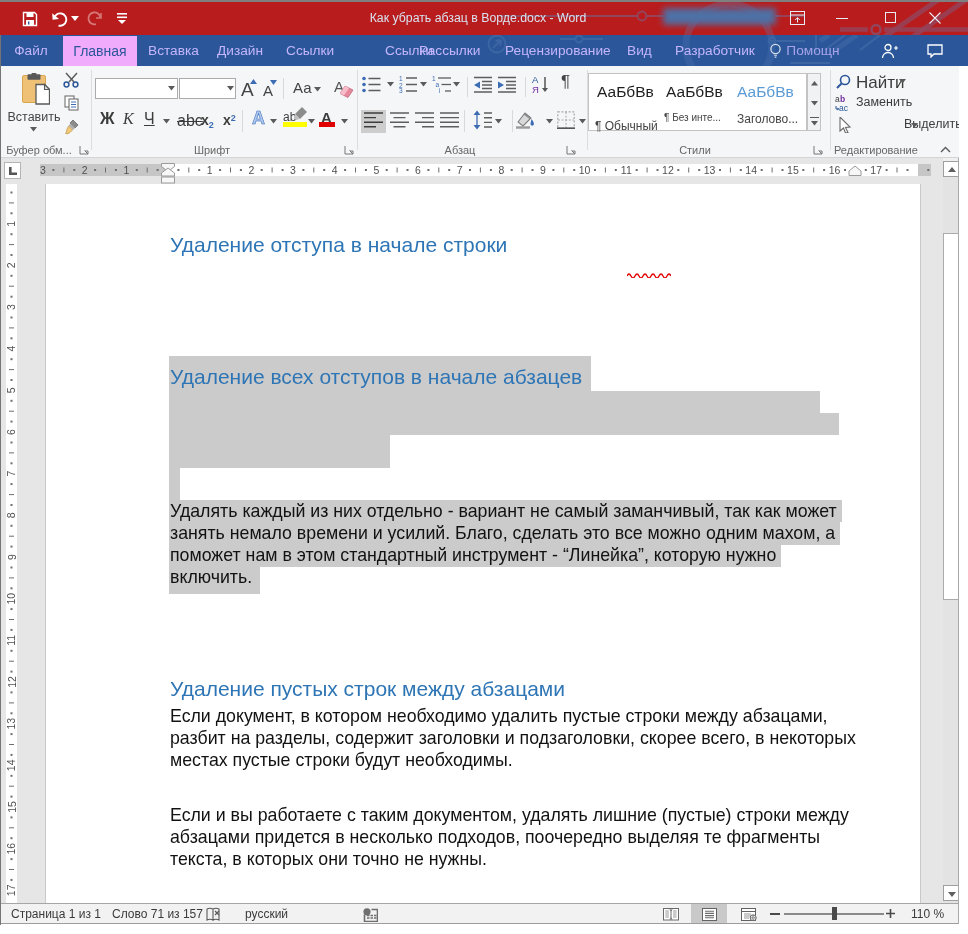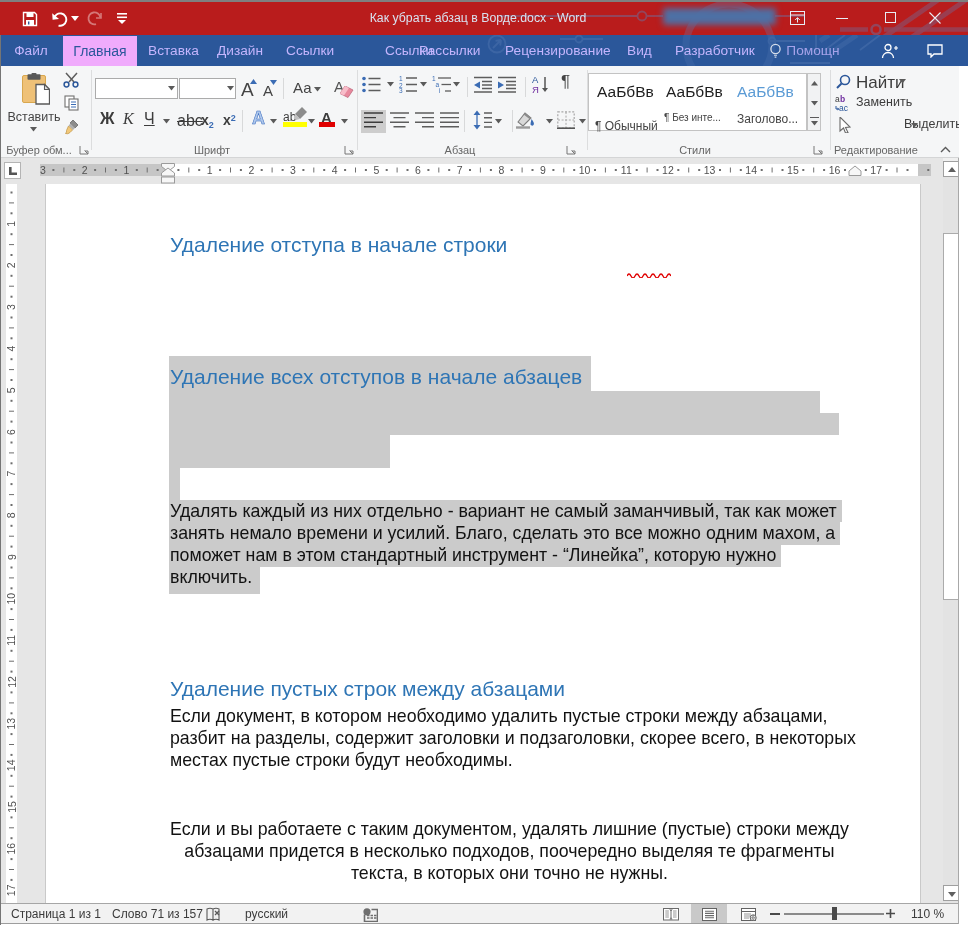--- a/index.html
+++ b/index.html
@@ -577,21 +577,21 @@
     </svg>
     <div class="htxt" style="left:170px; top:179.4px;">Удаление всех отступов в начале абзацев</div>
     <div class="btxt" style="left:170px; top:315.8px;">Удалять каждый из них отдельно - вариант не самый заманчивый, так как может
 занять немало времени и усилий. Благо, сделать это все можно одним махом, а
 поможет нам в этом стандартный инструмент - “Линейка”, которую нужно
 включить.</div>
     <div class="htxt" style="left:170px; top:491px;">Удаление пустых строк между абзацами</div>
     <div class="btxt" style="left:170px; top:520.5px;">Если документ, в котором необходимо удалить пустые строки между абзацами,
 разбит на разделы, содержит заголовки и подзаголовки, скорее всего, в некоторых
 местах пустые строки будут необходимы.</div>
-    <div class="btxt" style="left:170px; top:634px;text-align:center;">Если и вы работаете с таким документом, удалять лишние (пустые) строки между
+    <div class="btxt" style="left:170px; top:620px;">Если и вы работаете с таким документом, удалять лишние (пустые) строки между
 абзацами придется в несколько подходов, поочередно выделяя те фрагменты
 текста, в которых они точно не нужны.</div>
   </div>
   <div class="abs" style="left:943px;top:158px;width:16px;height:3px;background:#f0f0f0;"></div>
   <div class="abs" style="left:943px;top:161px;width:16px;height:742px;background:#e3e3e3;">
     <div class="abs" style="left:0;top:0;width:16px;height:16px;background:#fff;border:1px solid #9f9f9f;">
       <svg style="margin:5px auto 0 4px;" width="8" height="5" viewBox="0 0 8 5">
         <path d="M0 5 L4 0 L8 5 z" fill="#5f5f5f"></path>
       </svg>
     </div>

